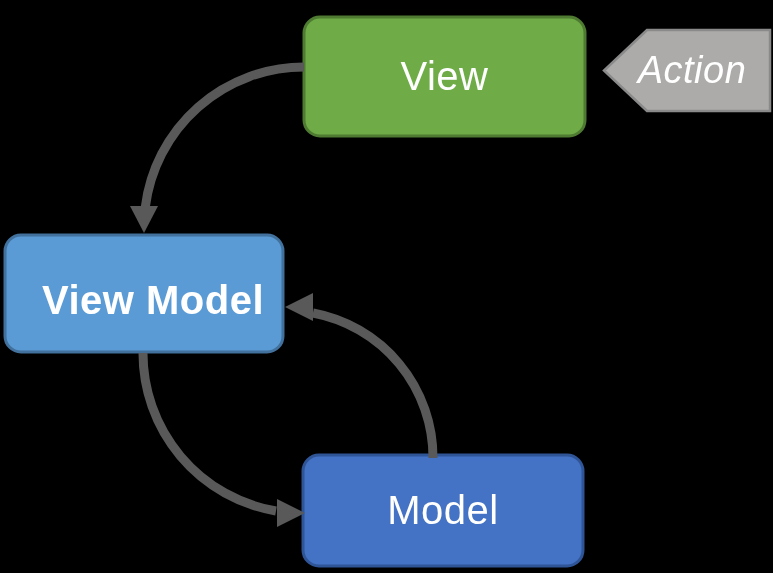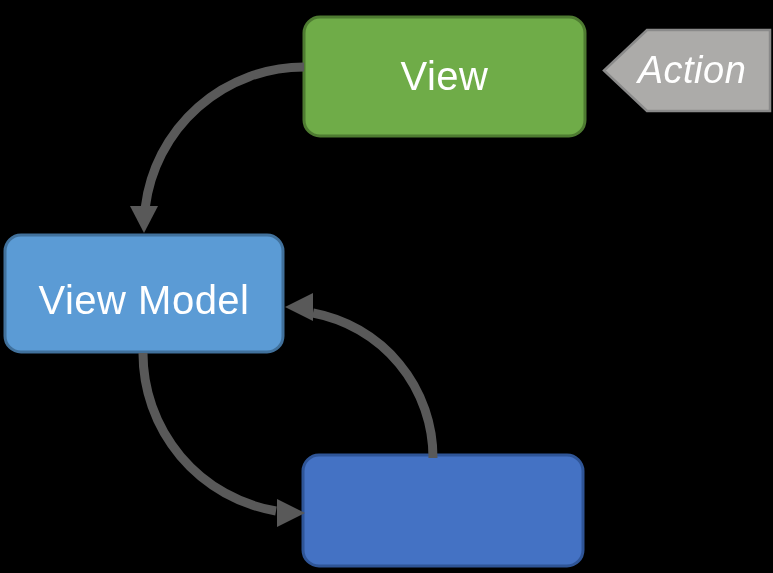--- a/index.html
+++ b/index.html
@@ -25,21 +25,21 @@
     display: flex;
     align-items: center;
     justify-content: center;
     color: #ffffff;
     font-size: 40px;
     font-weight: 400;
     letter-spacing: 0.5px;
     pointer-events: none;
   }
   .label-view        { left: 304px; top: 17px;  width: 281px; height: 119px; }
-  .label-view-model  { left: 5px;   top: 235px; width: 278px; height: 130px; }
+  .label-view-model  { left: 14px;   top: 235px; width: 278px; height: 130px; font-weight: bold; }
   .label-model       { left: 303px; top: 455px; width: 280px; height: 111px; }
   .label-action      { left: 604px; top: 30px;  width: 166px; height: 81px;
                        font-size: 38px; padding-left: 10px; box-sizing: border-box; font-style: italic; }
 </style>
 </head>
 <body>
 
 <div class="canvas">
 
   <svg width="773" height="573" viewBox="0 0 773 573">
@@ -59,16 +59,17 @@
     <polygon points="277,499 277,527 305,513" fill="#595959"></polygon>
 
     <path d="M 433 458 A 147 147 0 0 0 313 313" fill="none" stroke-width="9" stroke="#595959"></path>
     <polygon points="313,293 313,321 285,307" fill="#595959"></polygon>
   </svg>
 
   <div class="node-label label-view">View</div>
 
   <div class="node-label label-view-model">View Model</div>
 
+  <div class="node-label label-model">Model</div>
 
   <div class="node-label label-action">Action</div>
 
 </div>
 
 </body></html>

